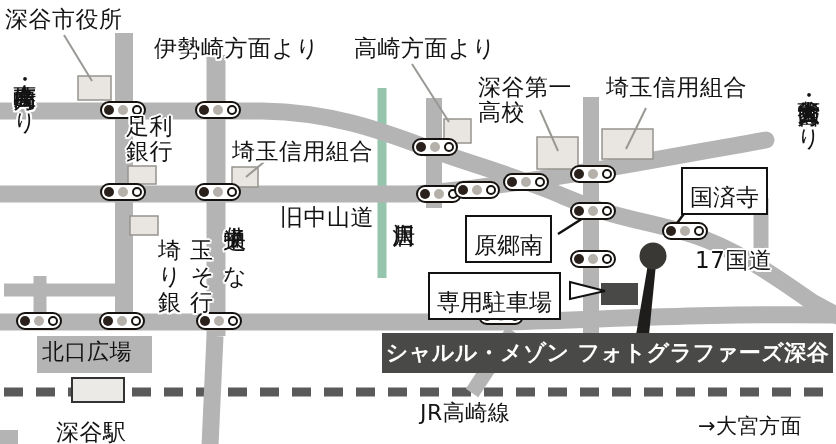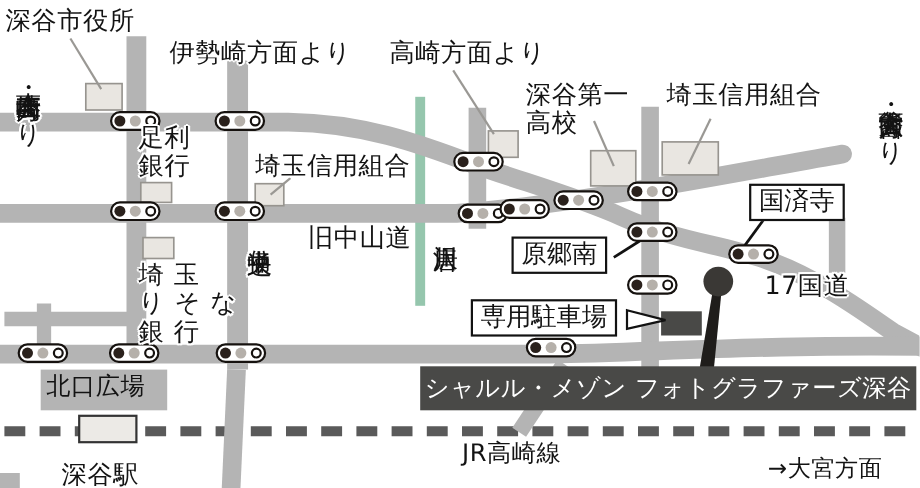--- a/index.html
+++ b/index.html
@@ -9,44 +9,44 @@
   }
   #stage svg{position:absolute;left:0;top:0;}
   .lbl{
     position:absolute;font-size:23px;font-weight:500;line-height:1.1;white-space:pre-line;
     letter-spacing:0.5px;
     text-shadow:-2px 0 #fff,2px 0 #fff,0 -2px #fff,0 2px #fff,
                 -1.5px -1.5px #fff,1.5px -1.5px #fff,-1.5px 1.5px #fff,1.5px 1.5px #fff;
   }
   .vert{writing-mode:vertical-rl;text-orientation:mixed;}
   .boxlbl{
-    position:absolute;background:#fff;border:2.5px solid #121212;padding:1px 7px 3px;
+    position:absolute;background:#fff;border:2.5px solid #121212;padding:15px 7px 3px;
     font-size:23px;font-weight:500;white-space:nowrap;line-height:1.15;
   }
   .plaza{
     position:absolute;left:37px;top:336px;width:115px;height:37px;background:#b4b4b4;
   }
   .plaza .lbl{position:absolute;left:5px;top:4px;font-size:22px;text-shadow:none;}
   .banner{
     position:absolute;left:382px;top:333px;width:451px;height:40px;background:#494947;
     display:flex;align-items:center;justify-content:center;
   }
   .banner span{
-    color:#fff;font-size:22px;font-weight:400;white-space:nowrap;letter-spacing:0.5px;
+    color:#fff;font-size:22px;font-weight:700;white-space:nowrap;letter-spacing:0.5px;
   }
   .tl{
     position:absolute;width:38px;height:14px;background:#fff;border:2.5px solid #16120f;
     border-radius:10px;display:flex;align-items:center;justify-content:space-between;
     padding:0 2px;
   }
   .tl i{display:block;width:10px;height:10px;border-radius:50%;}
   .tl .c1{background:#2a211c;}
   .tl .c2{background:#b5b0aa;}
   .tl .c3{background:#fff;border:2px solid #16120f;width:6px;height:6px;}
-  .resona{letter-spacing:9px;line-height:1.12;}
+  .resona{letter-spacing:9px;line-height:1.12;margin-left:32px;}
   .small{font-size:22px;}
   .smaller{font-size:21px;}
 </style>
 </head>
 <body>
 
 <div id="stage">
 
   <svg width="836" height="444" viewBox="0 0 836 444">
 

